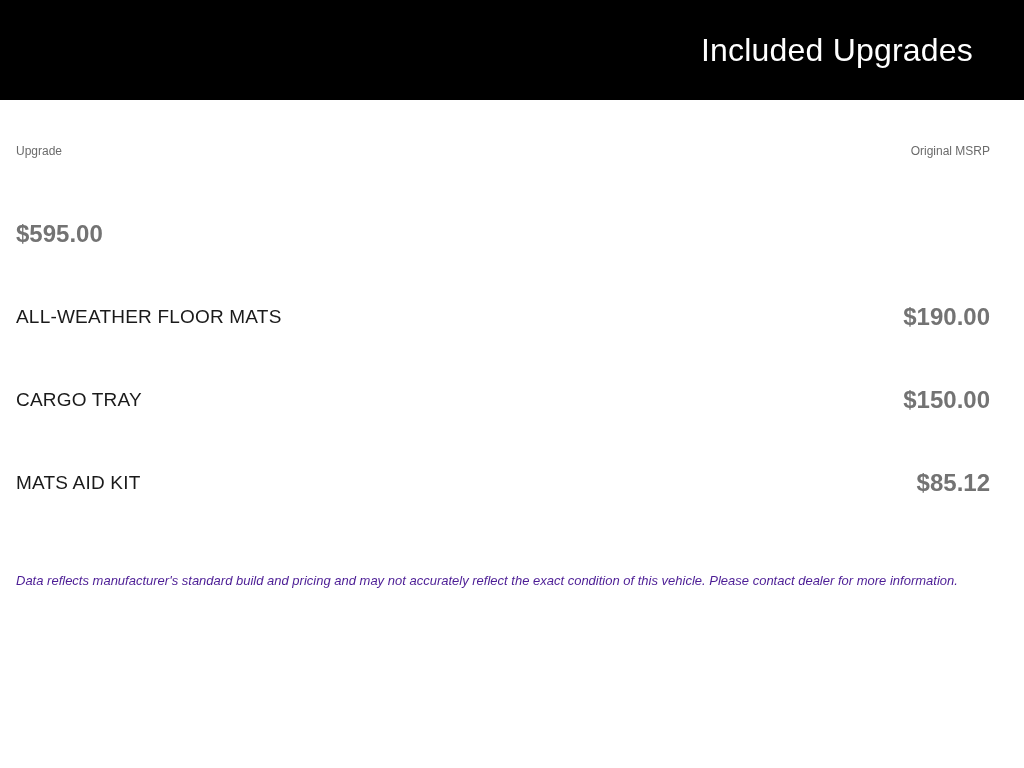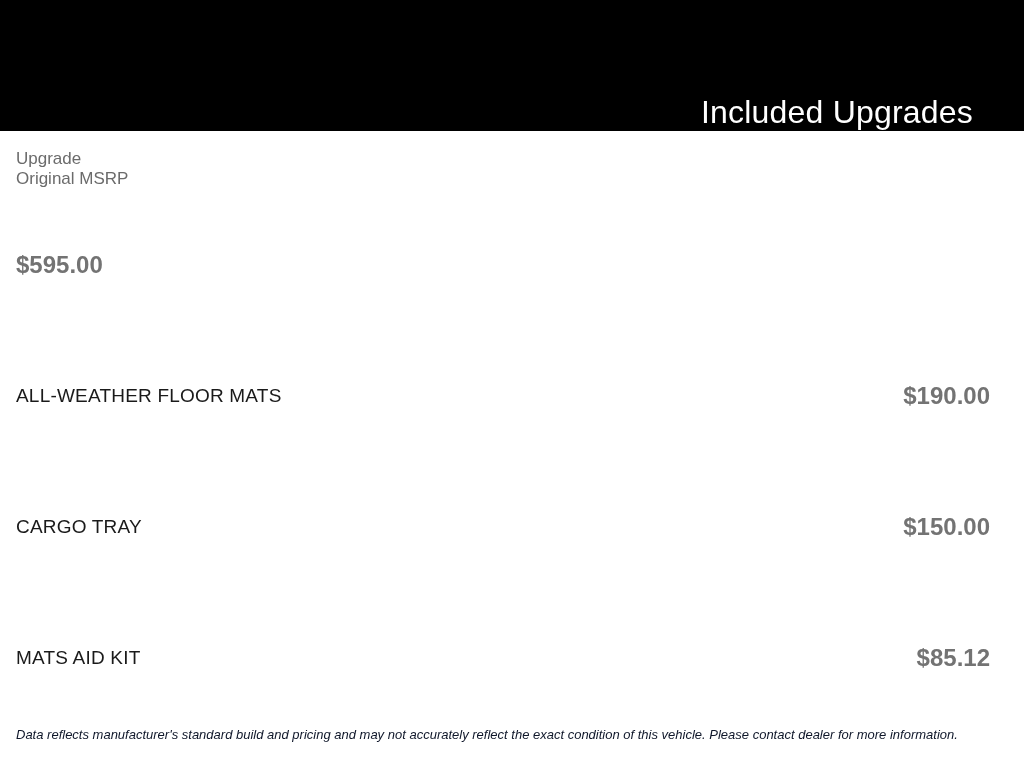--- a/index.html
+++ b/index.html
@@ -5,71 +5,70 @@
   * { margin: 0; padding: 0; box-sizing: border-box; }
   html, body {
     width: 1024px;
     height: 768px;
     background: #ffffff;
     font-family: "Liberation Sans", sans-serif;
     overflow: hidden;
   }
   .banner {
     width: 100%;
-    height: 131px;
+    height: 100px;
     background: #000000;
     display: flex;
-    align-items: flex-end;
+    align-items: center;
     justify-content: flex-end;
     padding-right: 51px;
   }
   .banner-title {
     color: #ffffff;
     font-size: 32px;
     font-weight: 400;
     letter-spacing: 0.2px;
   }
   .content {
     padding: 0 34px 0 16px;
   }
   .table-head {
-    margin-top: 18px;
+    margin-top: 44px;
     display: flex;
     justify-content: space-between;
     align-items: baseline;
     color: #6b6b6b;
-    font-size: 17px;
+    font-size: 12px;
     font-weight: 400;
-    flex-direction: column;
   }
   .row {
     display: flex;
     justify-content: space-between;
     align-items: center;
-    margin-top: 103px;
+    margin-top: 55px;
   }
   .row.first {
     margin-top: 62px;
   }
   .row-name {
     font-size: 19px;
     color: #1a1a1a;
     font-weight: 400;
     letter-spacing: 0.2px;
   }
   .row-price {
     font-size: 24px;
     color: #737373;
     font-weight: 700;
   }
   .disclaimer {
-    margin-top: 55px;
+    margin-top: 76px;
     font-size: 13px;
     font-style: italic;
-    color: #0f172a;
+    color: #4c1d95;
     line-height: 1.3;
   }
 </style>
 </head>
 <body>
 
 <header class="banner">
   <h1 class="banner-title">Included Upgrades</h1>
 </header>
 

